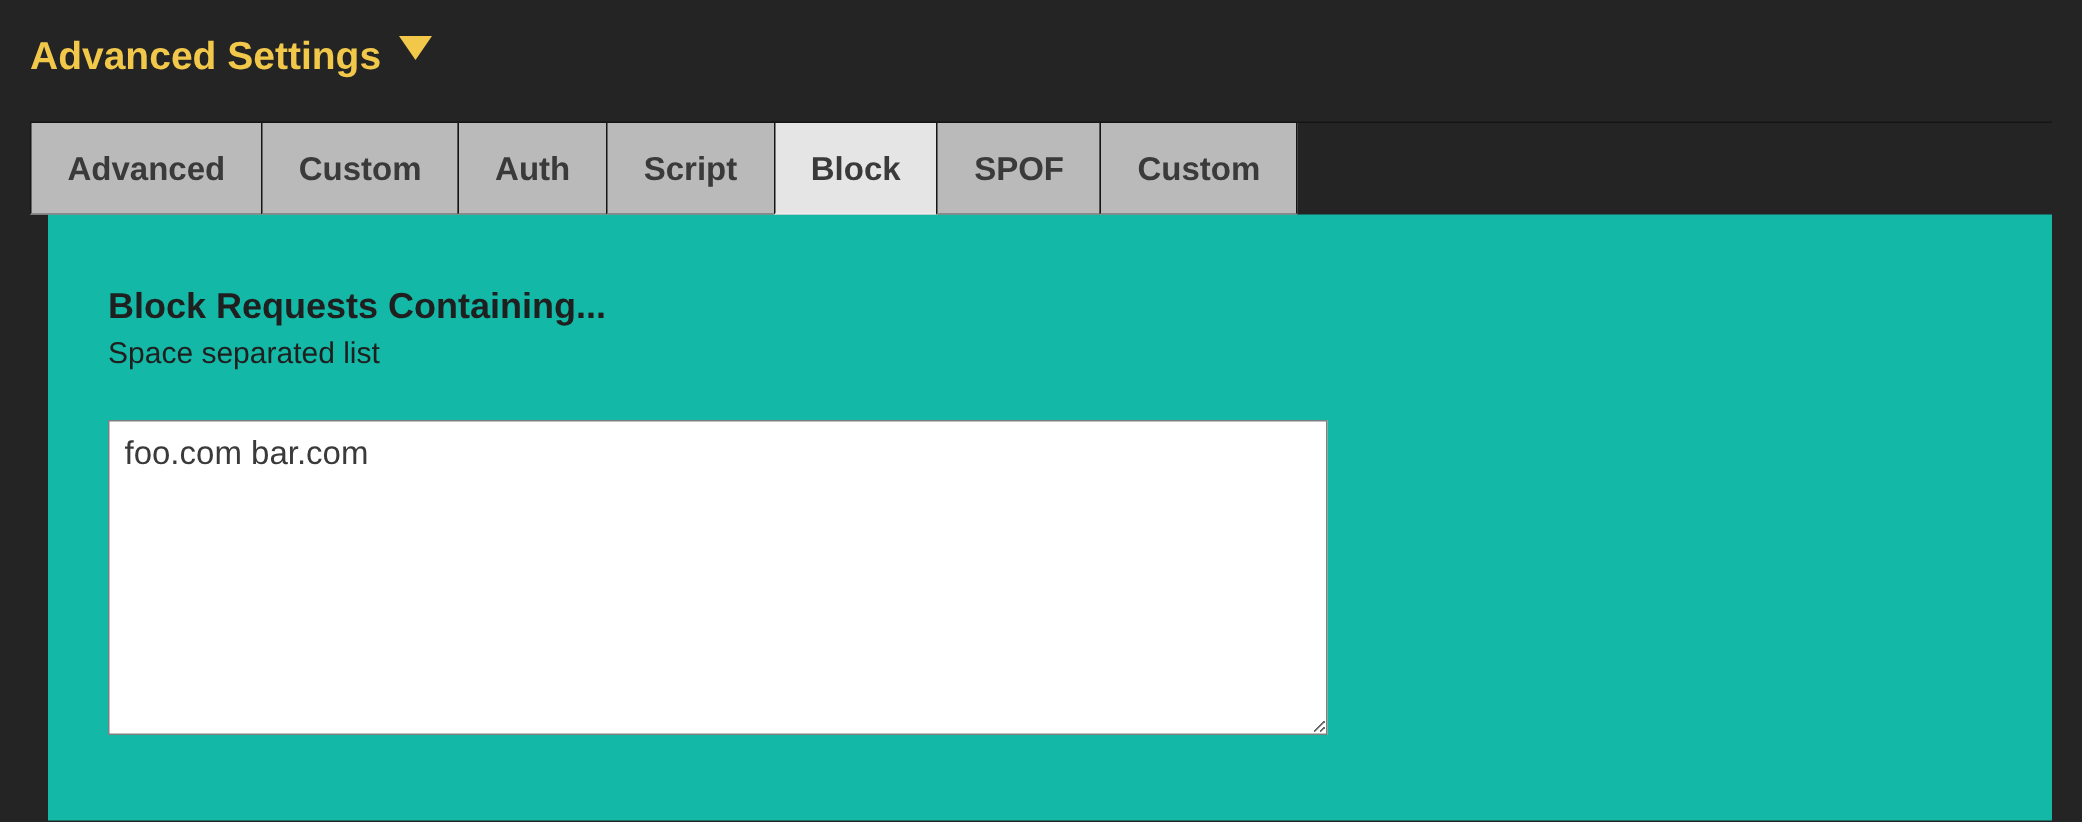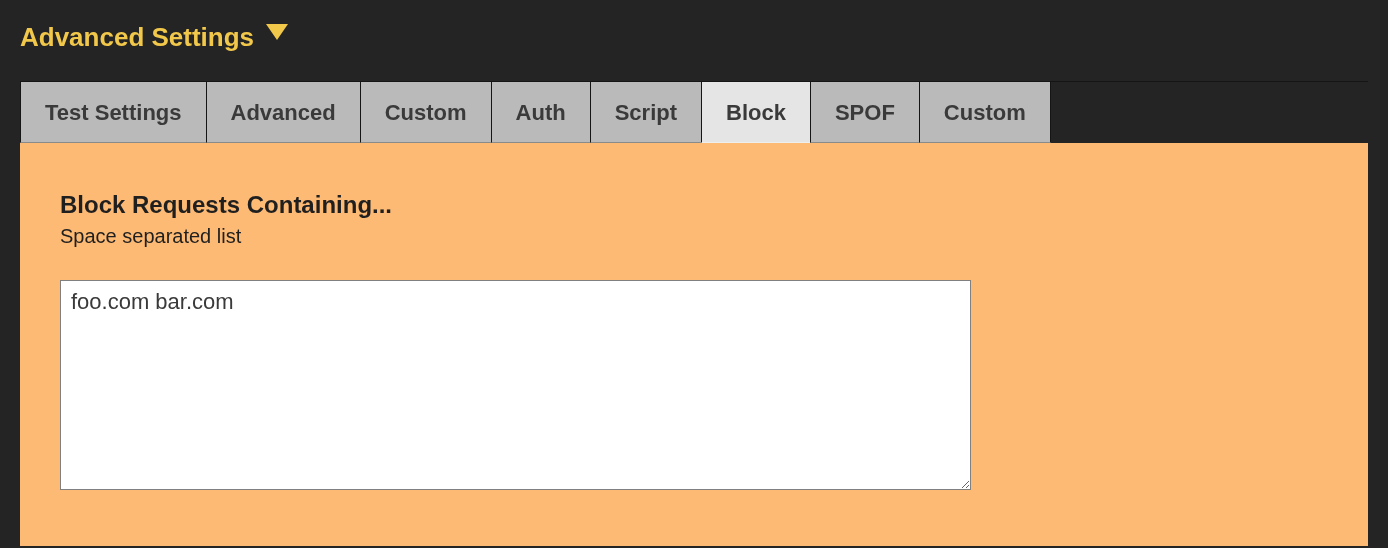--- a/index.html
+++ b/index.html
@@ -49,59 +49,59 @@
       cursor: pointer;
       margin-right: -1px;
     }
     .tab:first-child { border-left: 1px solid #151515; }
     .tab.active {
       background: #e5e5e5;
       border-bottom: 1px solid #eeeeee;
       color: #3a3a3a;
     }
     .panel {
-      background: #fdba74;
+      background: #14b8a6;
       padding: 48px 40px 52px 40px;
       min-height: 380px;
+      margin-left: 12px;
     }
     .panel-heading {
       color: #1f1f1f;
       font-size: 24px;
       font-weight: bold;
       margin-bottom: 6px;
     }
     .panel-subheading {
       color: #1f1f1f;
       font-size: 20px;
       font-weight: normal;
       margin-bottom: 32px;
     }
     .block-textarea {
-      width: 911px;
+      width: 813px;
       height: 210px;
       border: 1px solid #808080;
       background: #ffffff;
       font-family: Arial, Helvetica, sans-serif;
       font-size: 22px;
       color: #3a3a3a;
       padding: 8px 10px;
       resize: both;
     }
   </style>
 </head>
 <body>
 
 <div class="container">
   <div class="section-header">
     <span class="section-title">Advanced Settings</span>
     <span class="triangle"></span>
   </div>
 
   <div class="tabs">
-    <div class="tab">Test Settings</div>
     <div class="tab">Advanced</div>
     <div class="tab">Custom</div>
     <div class="tab">Auth</div>
     <div class="tab">Script</div>
     <div class="tab active">Block</div>
     <div class="tab">SPOF</div>
     <div class="tab">Custom</div>
   </div>
 
   <div class="panel">

